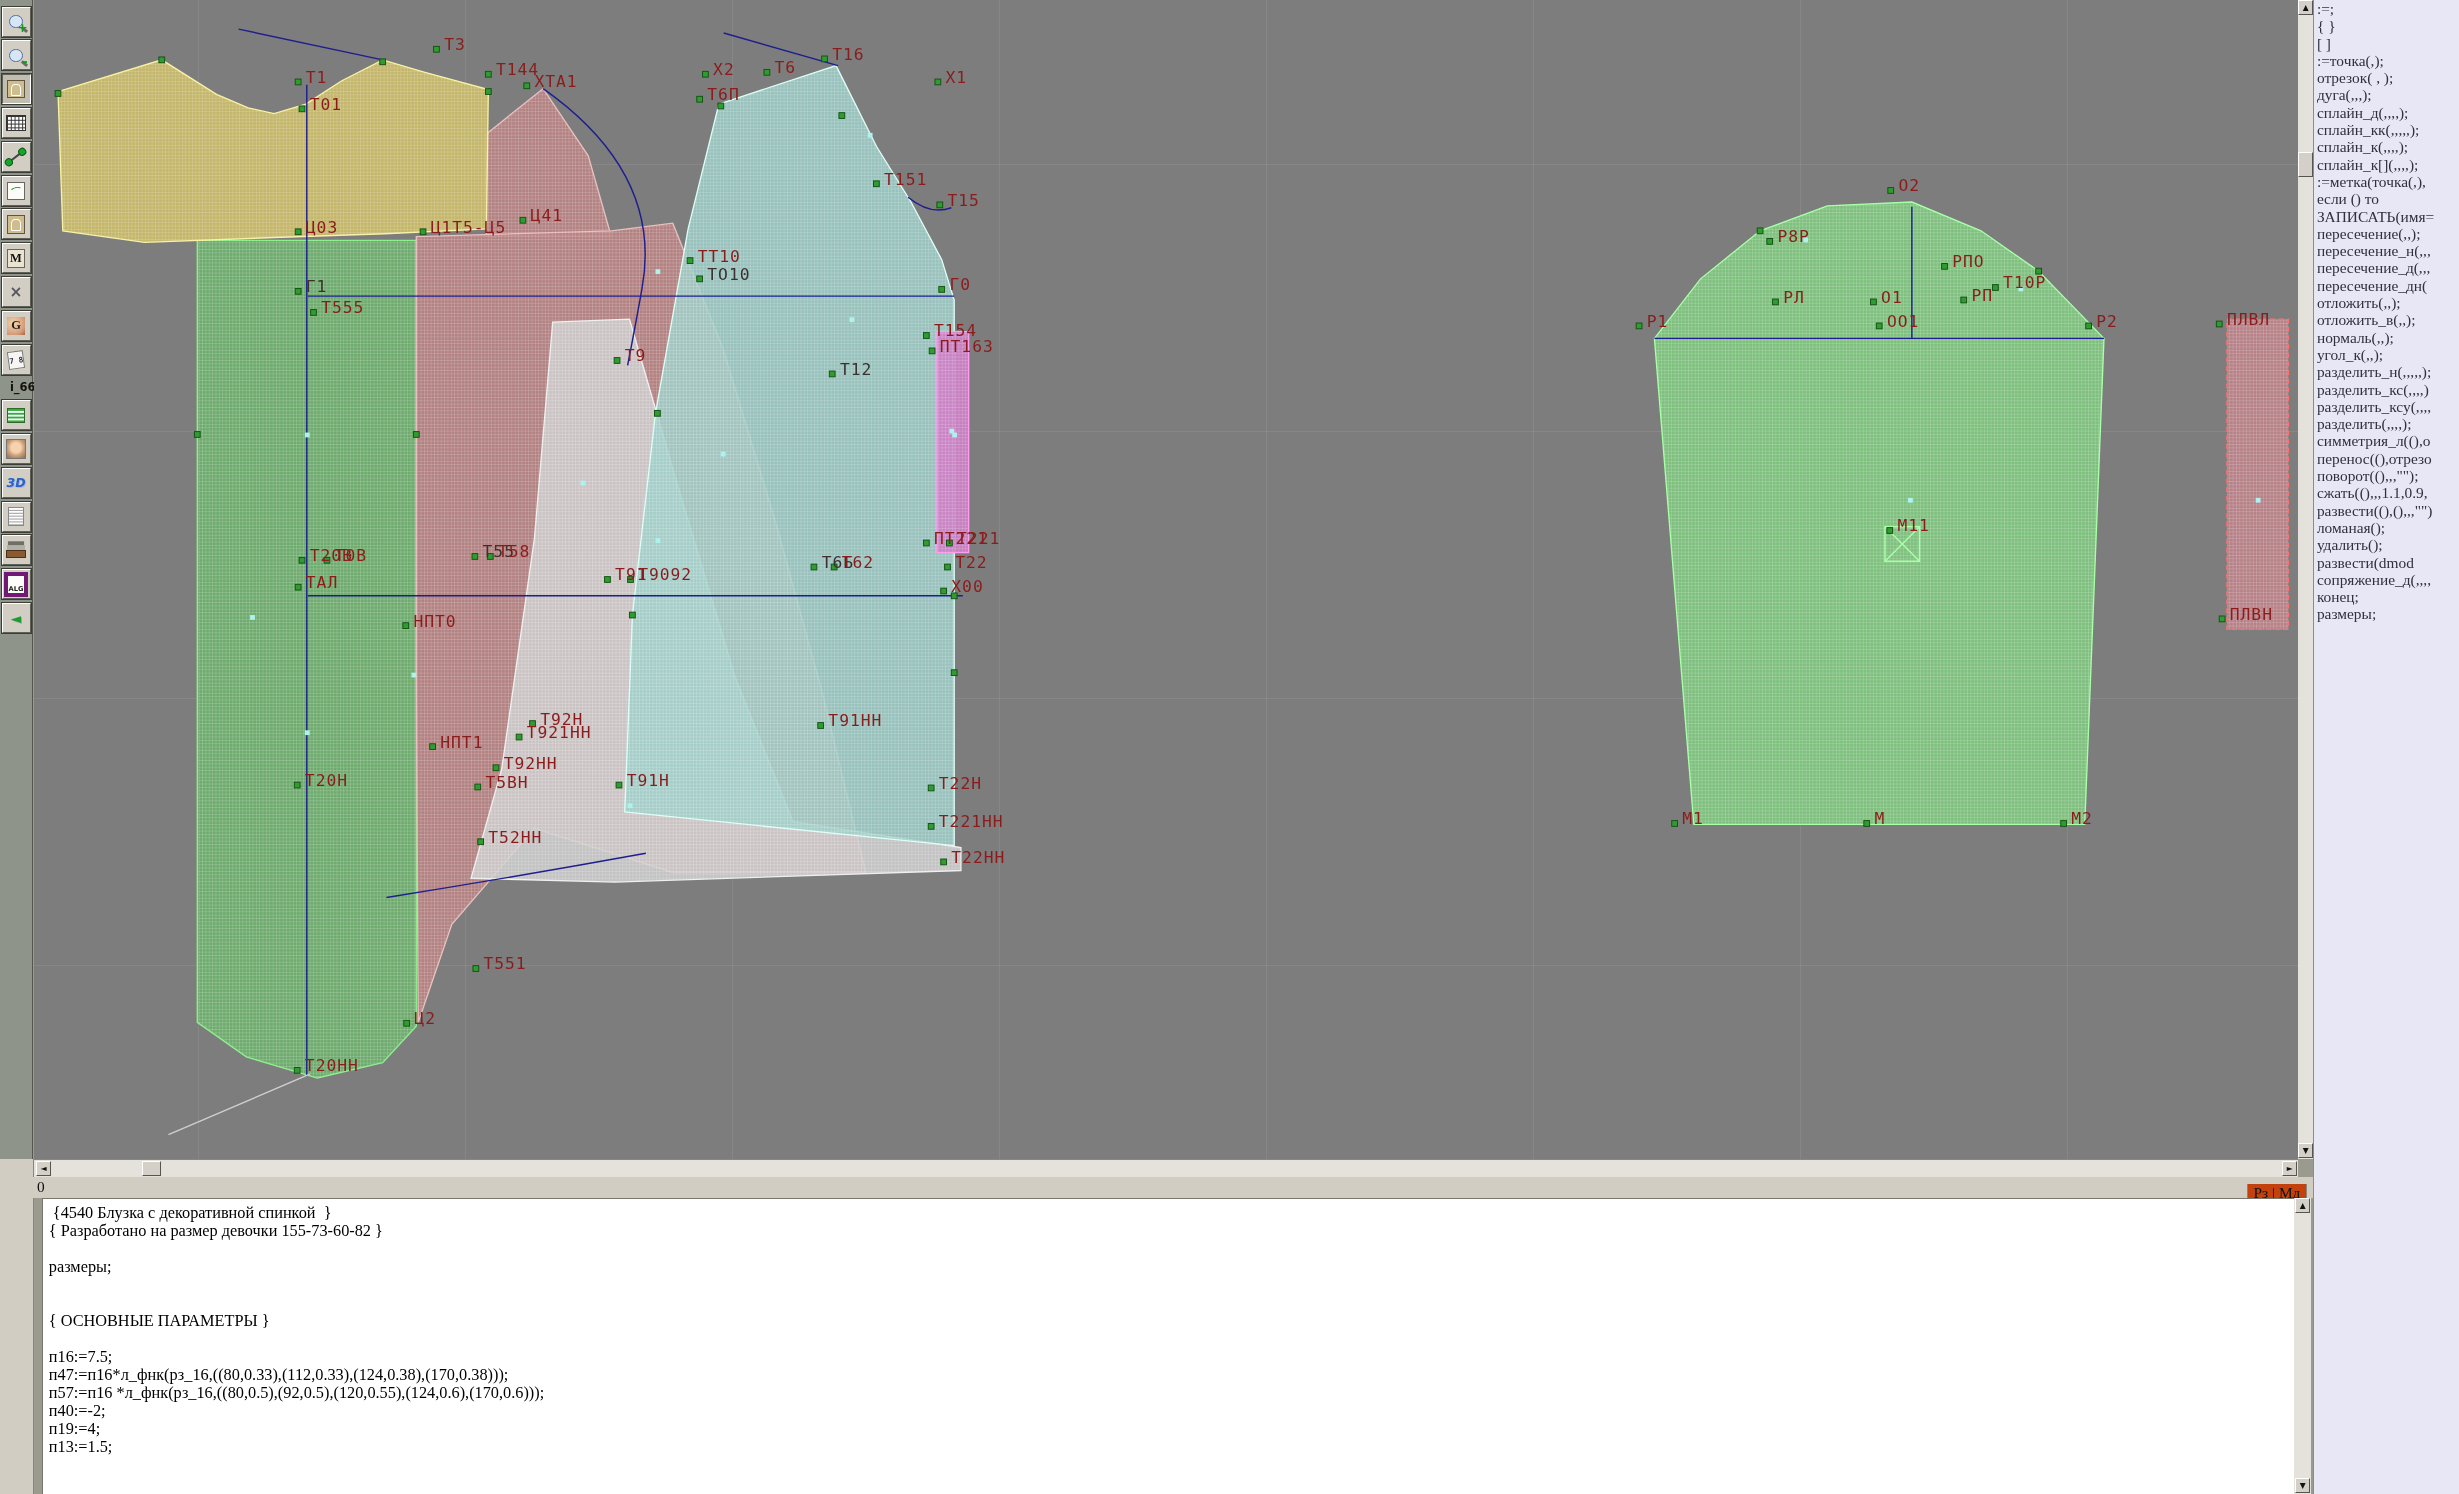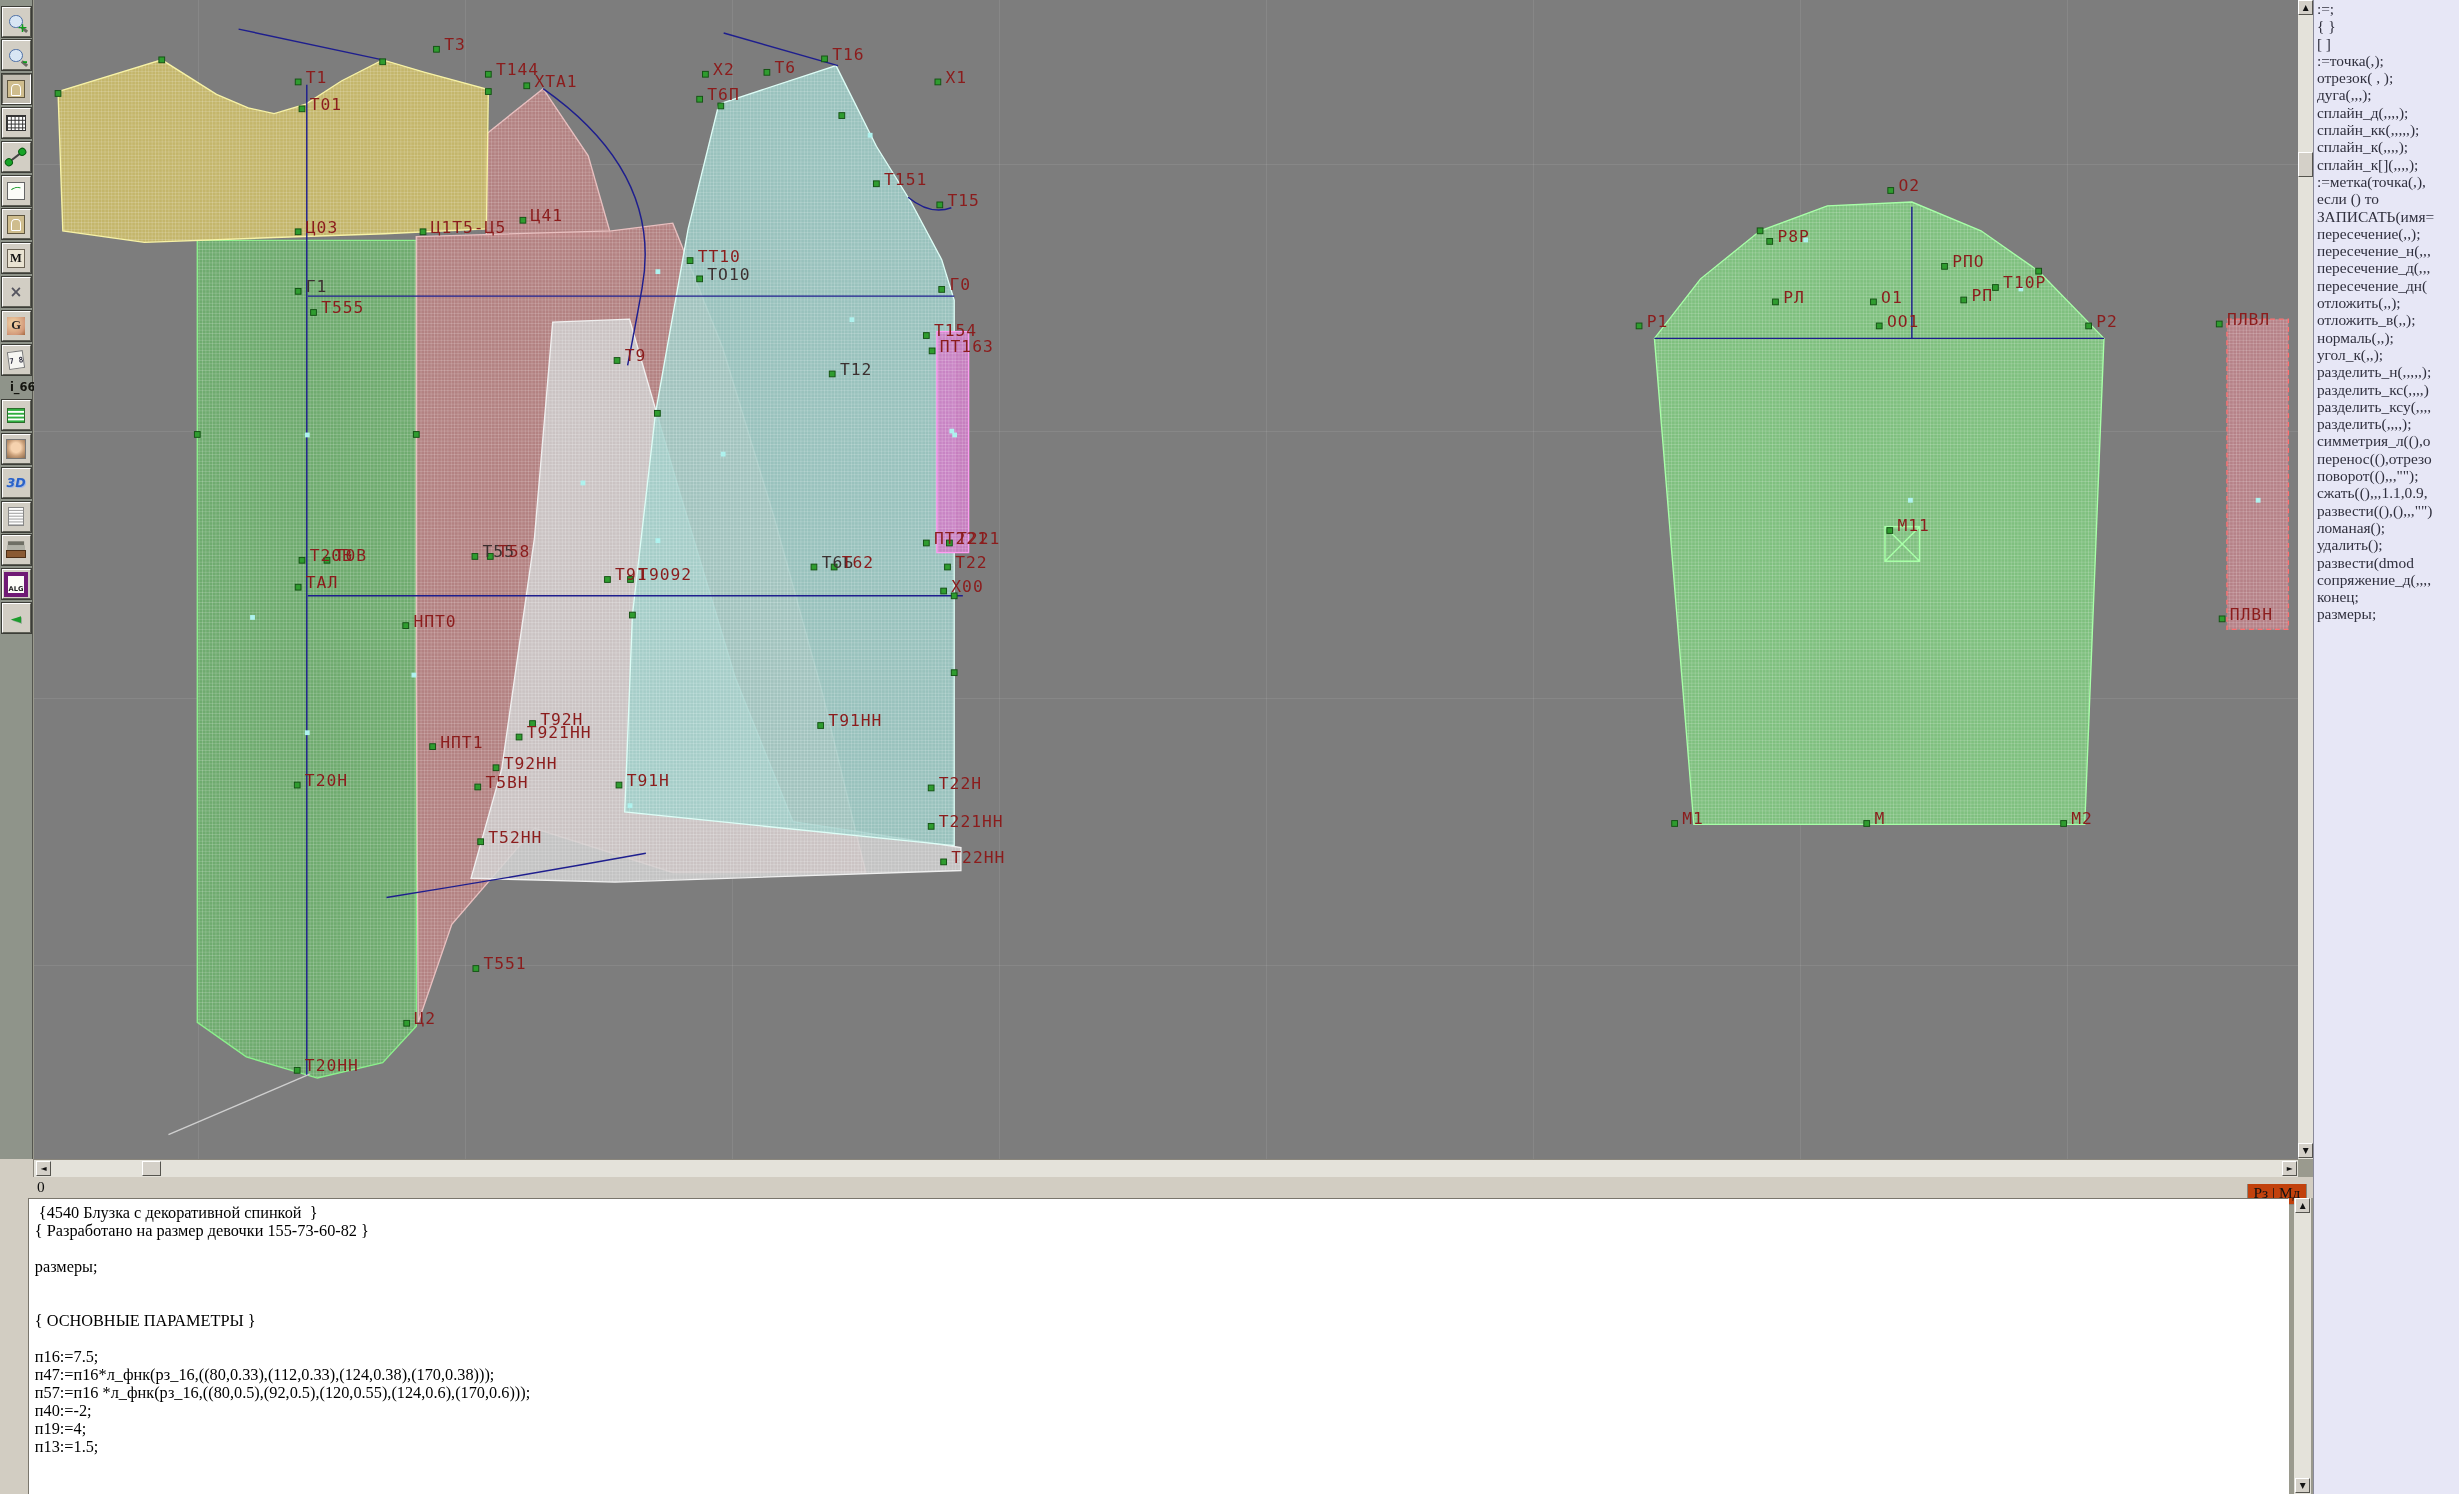--- a/index.html
+++ b/index.html
@@ -71,21 +71,21 @@
   #hscroll{position:absolute;left:34px;top:1159px;width:2264px;height:17.3px;background:#e4e2da;border-top:1px solid #8a867c;}
 
   
   #status{position:absolute;left:0px;top:1177px;width:2313px;height:21px;background:#d2cdc2;
     font:15.4px "Liberation Serif",serif;color:#111;}
   #status .zero{position:absolute;left:37px;top:1px;}
   #modes{position:absolute;right:5.8px;top:7px;border:1px solid #8a867c;border-top:none;background:#c2410c;
     padding:0 5.8px 1.9px 5.8px;font:15.4px "Liberation Serif",serif;cursor:pointer;}
 
   
-  #editor{position:absolute;left:28px;top:1198px;width:2261px;height:297px;background:#fff;
+  #editor{position:absolute;left:42px;top:1198px;width:2261px;height:297px;background:#fff;
     border:1px solid;border-color:#7a766c #fff #fff #7a766c;box-sizing:border-box;
     font:16.3px "Liberation Serif",serif;color:#000;padding:4.8px 0 0 5.8px;overflow:hidden;cursor:text;}
   #editor .ln{height:18px;line-height:18px;white-space:pre;}
   #edscroll{position:absolute;left:2294px;top:1198px;width:17.3px;height:297px;background:#e4e2da;}
 
   
   #panel{position:absolute;left:2313px;top:0;width:146px;height:1495px;background:#e7e7f6;
     border-left:1px solid #8a8a9a;box-sizing:border-box;overflow:hidden;}
   #panel .pi{height:17.3px;line-height:17.3px;font:15.4px "Liberation Serif",serif;color:#30303e;
     white-space:pre;padding-left:2.9px;cursor:pointer;}

